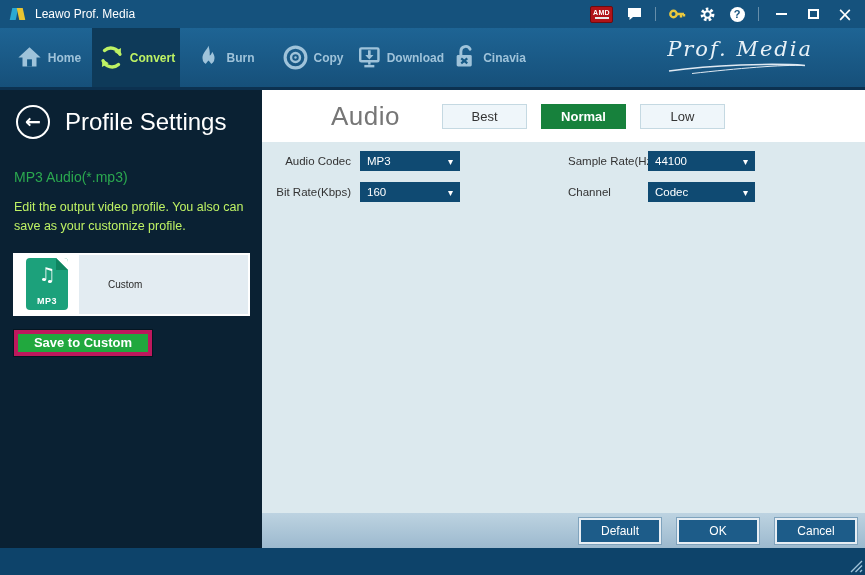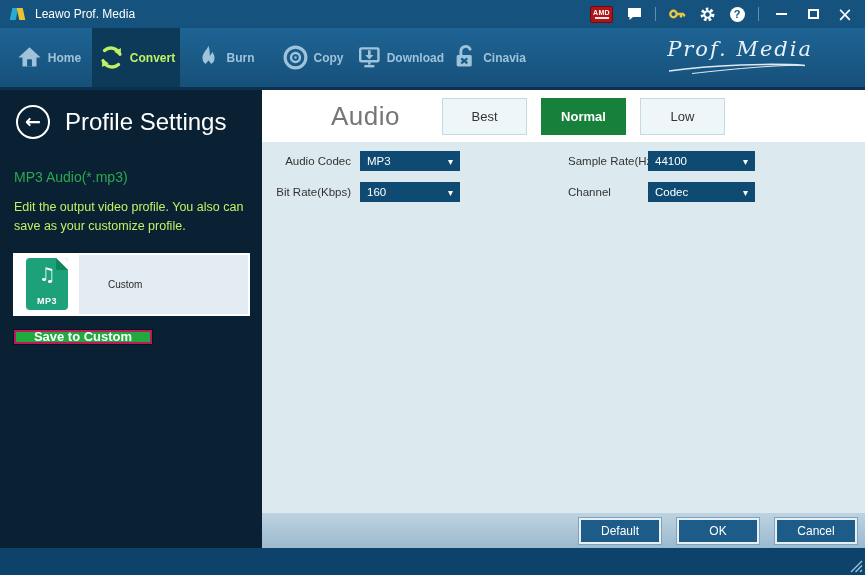--- a/index.html
+++ b/index.html
@@ -47,28 +47,28 @@
   .profile-name { color:#2ba84f; font-size:14px; margin:30px 16px 0 14px; }
   .sb-desc { color:#bef264; font-size:12.5px; line-height:1.5; margin:13px 16px 0 14px; width:236px; }
   .custom-row { margin:17px 0 0 13px; width:237px; height:63px; display:flex; background:#e3ecf2; border:2px solid #fff; cursor:pointer; }
   .custom-icon-box { width:64px; flex:none; background:#fff; display:flex; align-items:center; justify-content:center; }
   .mp3-icon { width:42px; height:52px; background:#1ca17b; border-radius:4px; position:relative; display:flex; flex-direction:column; align-items:center; justify-content:space-between; padding:5px 0 4px 0; overflow:hidden; }
   .mp3-icon::before { content:""; position:absolute; top:0; right:0; border-top:12px solid #fff; border-left:12px solid transparent; }
   .mp3-icon::after { content:""; position:absolute; top:0; right:0; border-bottom:12px solid #0f States;#0f8560; border-bottom:12px solid #0f8560; border-right:12px solid transparent; }
   .mp3-note { font-family:"DejaVu Sans",sans-serif; color:#fff; font-size:19px; line-height:22px; }
   .mp3-label { color:#fff; font-size:9px; font-weight:bold; letter-spacing:.5px; }
   .custom-label { align-self:center; margin-left:29px; color:#2b2b2b; font-size:10px; }
-  .save-btn { margin:14px 0 0 14px; width:138px; height:14px; background:#21a83e; border:2px solid #be185d; box-shadow:0 0 0 1px rgba(0,0,0,.35); color:#fff; font-weight:bold; font-size:13px; display:flex; align-items:center; justify-content:center; cursor:pointer; }
+  .save-btn { margin:14px 0 0 14px; width:138px; height:26px; background:#21a83e; border:4px solid #be185d; box-shadow:0 0 0 1px rgba(0,0,0,.35); color:#fff; font-weight:bold; font-size:13px; display:flex; align-items:center; justify-content:center; cursor:pointer; }
 
   
   .content { flex:1; display:flex; flex-direction:column; background:#dce9ee; min-width:0; }
   .content-header { height:52px; flex:none; background:#fff; display:flex; align-items:center; padding-left:24px; }
   .section-title { font-size:26px; color:#767676; letter-spacing:.5px;margin-left:45px; }
   .quality-group { display:flex; margin-left:42px; gap:14px; }
-  .q-btn { width:85px; height:37px; display:flex; align-items:center; justify-content:center; font-size:13px; color:#333; background:#eff6fa; border:1px solid #c5d9e2; cursor:pointer; }
+  .q-btn { width:85px; height:25px; display:flex; align-items:center; justify-content:center; font-size:13px; color:#333; background:#eff6fa; border:1px solid #c5d9e2; cursor:pointer; }
   .q-btn.selected { background:#17813c; border-color:#17813c; color:#fff; font-weight:bold; }
 
   .form-area { flex:1; padding-top:9px;border-radius:14px; }
   .form-row { display:flex; align-items:center; margin-bottom:11px; }
   .f-label { font-size:11.5px; color:#333; white-space:nowrap; }
   .f-label-c1 { width:98px; text-align:right; padding-right:9px; }
   .f-label-c2 { width:80px; margin-left:108px; text-align:left; }
   .f-select { height:20px; background:#0f4a72; color:#fff; font-size:11.5px; display:flex; align-items:center; justify-content:space-between; padding:0 7px 0 7px; cursor:pointer; }
   .f-select .val { white-space:nowrap; }
   .f-select .chev { font-family:"DejaVu Sans",sans-serif; font-size:10px; margin-left:6px; }

